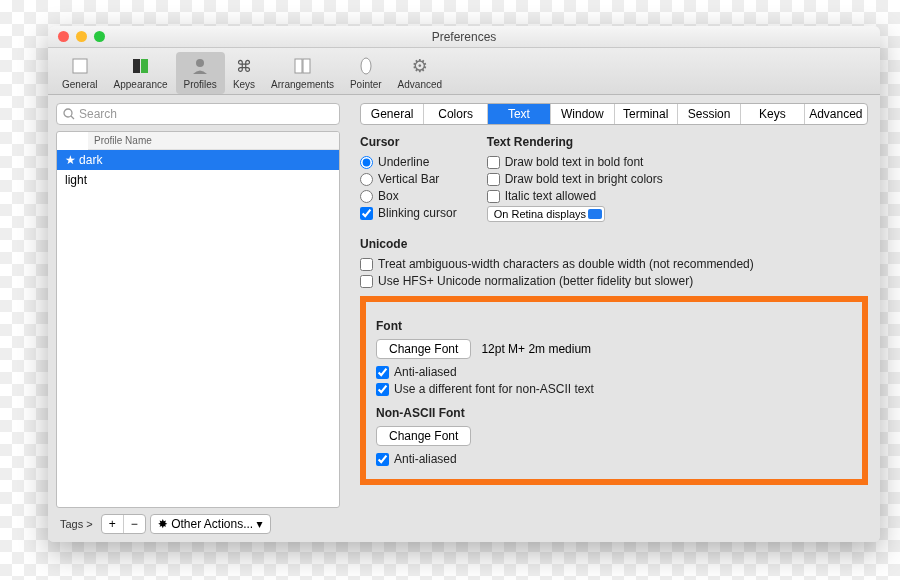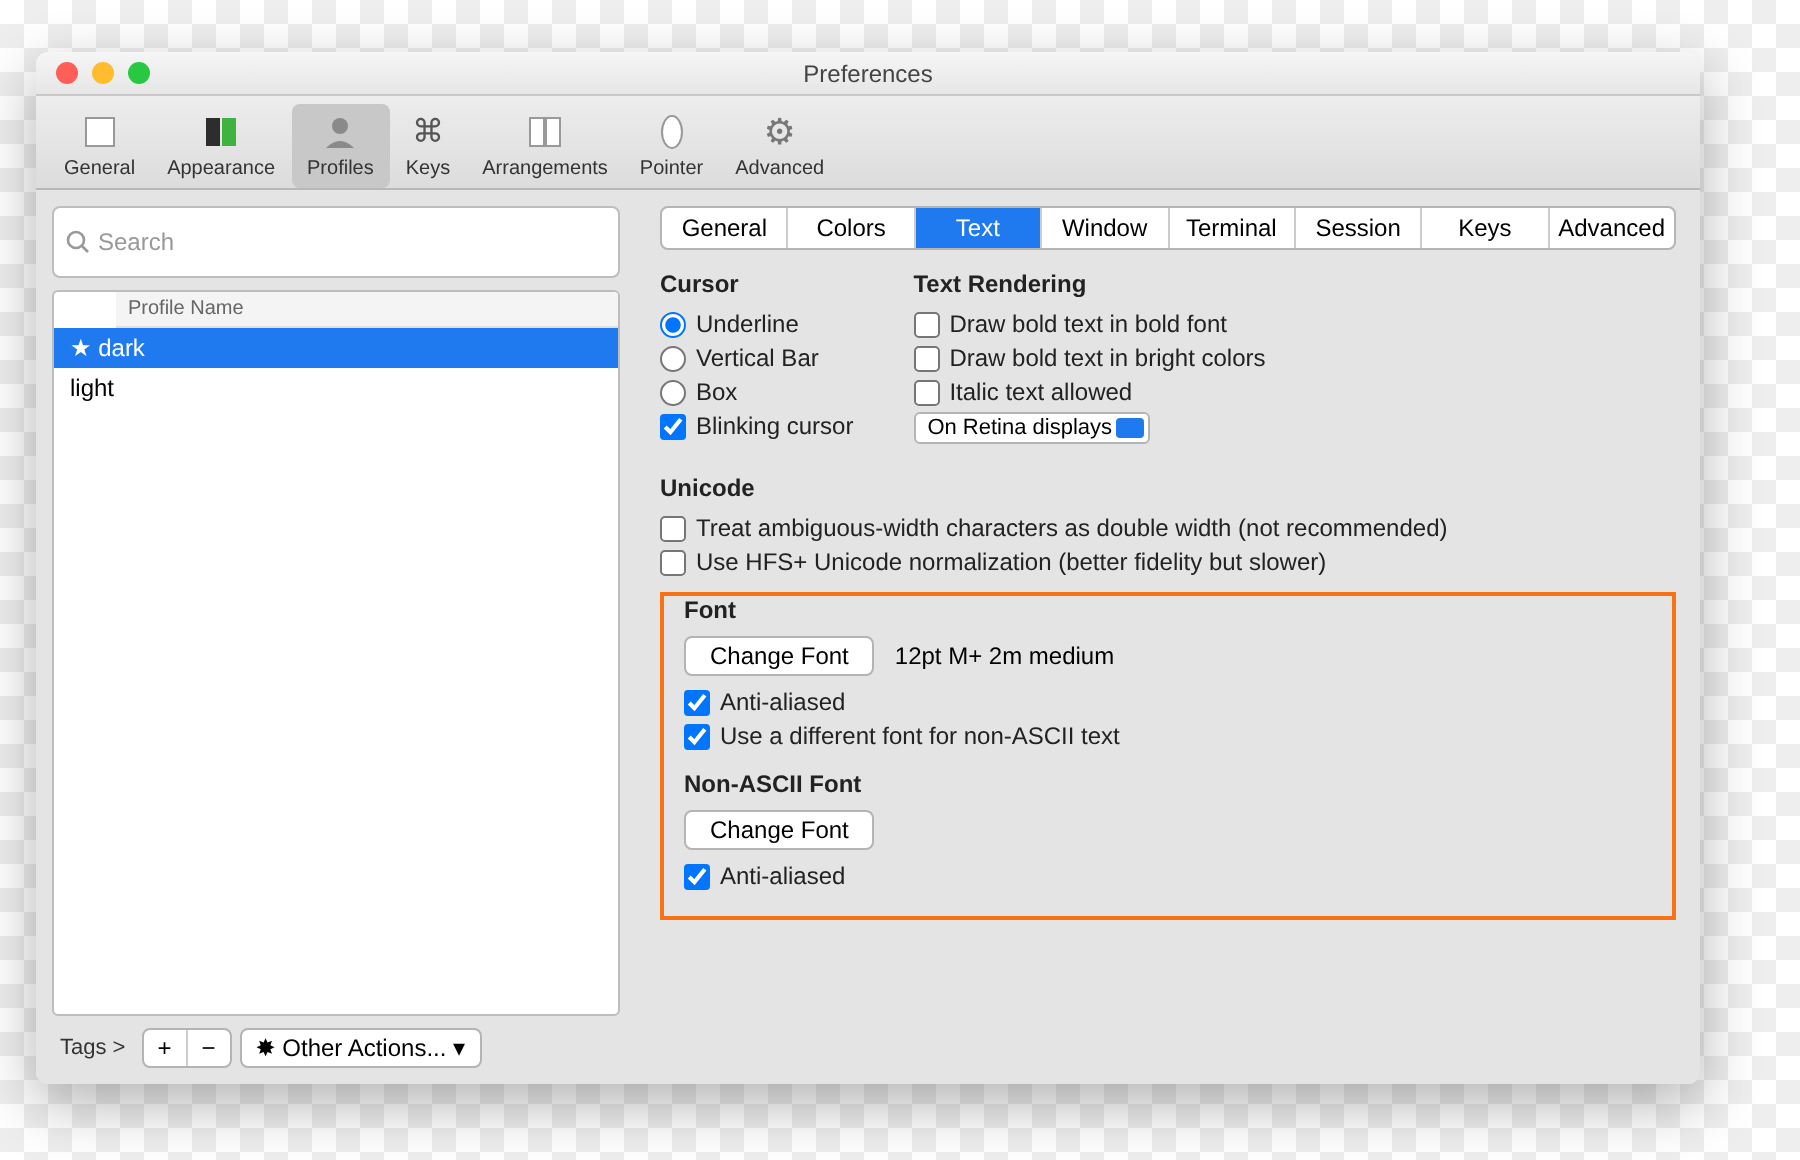--- a/index.html
+++ b/index.html
@@ -1,30 +1,30 @@
 <!DOCTYPE html>
 <html><head>
 <meta charset="utf-8">
 <style>
 * { box-sizing: border-box; margin: 0; padding: 0; font-family: -apple-system, "Helvetica Neue", Arial, sans-serif; font-size: 12px; }
 body { background: repeating-conic-gradient(#eee 0 25%, #fff 0 50%) 0 0/24px 24px; width: 900px; height: 580px; position: relative; }
-.window { position: absolute; left: 18px; top: 26px; width: 832px; height: 516px; background: #e8e8e8; border-radius: 6px; box-shadow: 0 10px 30px rgba(0,0,0,.3); overflow: hidden; display: flex; flex-direction: column; }
+.window { position: absolute; left: 48px; top: 26px; width: 832px; height: 516px; background: #e8e8e8; border-radius: 6px; box-shadow: 0 10px 30px rgba(0,0,0,.3); overflow: hidden; display: flex; flex-direction: column; }
 .titlebar { height: 22px; position: relative; display: flex; align-items: center; justify-content: center; background: linear-gradient(#f6f6f6,#e6e6e6); border-bottom: 1px solid #c8c8c8; }
 .lights { position: absolute; left: 10px; display: flex; gap: 7px; }
 .light { width: 11px; height: 11px; border-radius: 50%; }
 .l-close { background: #ff5f57; } .l-min { background: #febc2e; } .l-max { background: #28c840; }
 .title { font-size: 12px; color: #444; }
 .toolbar { display: flex; gap: 0; padding: 4px 6px 0; background: linear-gradient(#ededed,#dcdcdc); border-bottom: 1px solid #b8b8b8; }
 .tool { display: flex; flex-direction: column; align-items: center; padding: 3px 8px 4px; border-radius: 4px; cursor: pointer; }
 .tool.sel { background: #c8c8c8; }
 .tool .ticon { width: 22px; height: 22px; display: flex; align-items: center; justify-content: center; }
 .tool .tlabel { font-size: 10px; color: #333; margin-top: 2px; }
 .body { flex: 1; display: flex; background: #e4e4e4; overflow: hidden; }
 .sidebar { width: 300px; display: flex; flex-direction: column; padding: 8px; gap: 6px; }
-.search { display: flex; align-items: center; background: #fff; border: 1px solid #bdbdbd; border-radius: 4px; height: 36px; padding: 0 6px; color: #999; }
+.search { display: flex; align-items: center; background: #fff; border: 1px solid #bdbdbd; border-radius: 4px; height: 22px; padding: 0 6px; color: #999; }
 .search svg { margin-right: 4px; }
 .list { flex: 1; background: #fff; border: 1px solid #bdbdbd; border-radius: 3px; overflow: auto; }
 .list-hdr { font-size: 10px; color: #666; padding: 3px 6px; border-bottom: 1px solid #e0e0e0; background: #f4f4f4; margin-left: 31px; }
 .row { padding: 3px 8px; font-size: 12px; cursor: pointer; }
 .row.sel { background: #1f7af0; color: #fff; }
 .sb-foot { display: flex; align-items: center; gap: 4px; }
 .seg { display: flex; border: 1px solid #b4b4b4; border-radius: 4px; overflow: hidden; background: #fff; }
 .seg .btn { padding: 2px 7px; font-size: 12px; cursor: pointer; border-right: 1px solid #ccc; }
 .seg .btn:last-child { border-right: none; }
 .tags { font-size: 11px; color: #333; padding: 2px 4px; }
@@ -34,21 +34,21 @@
 .tab:last-child { border-right: none; }
 .tab.sel { background: #1f7af0; color: #ffffff; }
 .cols { display: flex; gap: 30px; }
 .group-title { font-weight: 600; font-size: 12px; margin-bottom: 6px; color: #222; }
 .opt { display: flex; align-items: center; gap: 5px; font-size: 12px; color: #222; margin-bottom: 3px; }
 .opt input { margin: 0; }
 .thin-row { display: flex; align-items: center; gap: 6px; margin-top: 2px; font-size: 12px; }
 .select { background: #fff; border: 1px solid #b4b4b4; border-radius: 3px; padding: 1px 18px 1px 6px; font-size: 11px; position: relative; }
 .select::after { content: ""; position: absolute; right: 2px; top: 2px; bottom: 2px; width: 14px; background: #1f7af0; border-radius: 2px; }
 .sec { margin-top: 14px; }
-.fontbox { border: 2px solid #f97316; padding: 0 10px 10px; margin-top: 8px; }
+.fontbox { border: 6px solid #f97316; padding: 17px 10px 10px; margin-top: 8px; }
 .macbtn { background: #fff; border: 1px solid #b4b4b4; border-radius: 4px; padding: 2px 12px; font-size: 12px; cursor: pointer; }
 .frow { display: flex; align-items: center; gap: 10px; margin-bottom: 6px; }
 </style>
 </head>
 <body>
 
 <div class="window">
   <div class="titlebar">
     <div class="lights">
       <div class="light l-close"></div>

